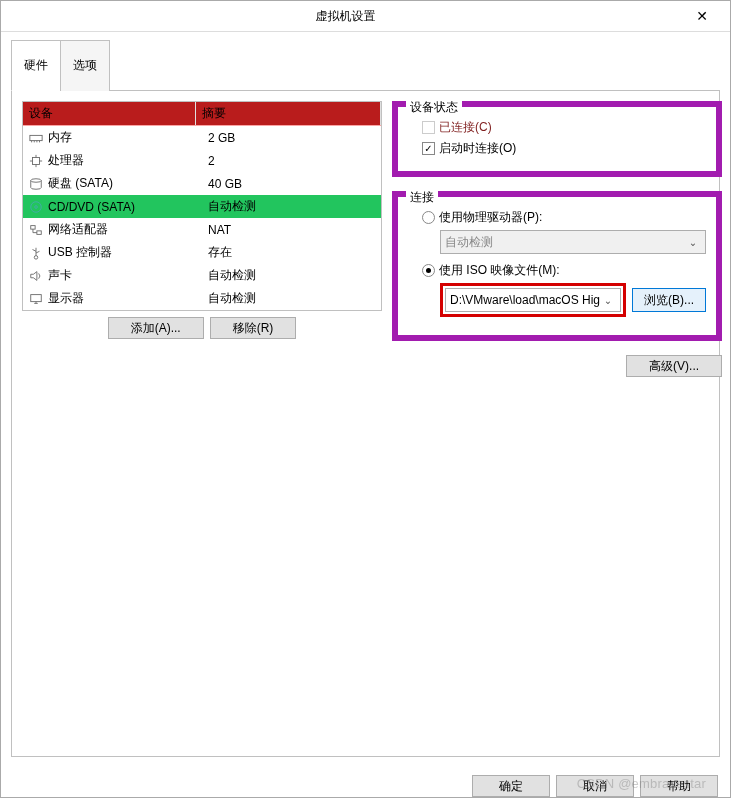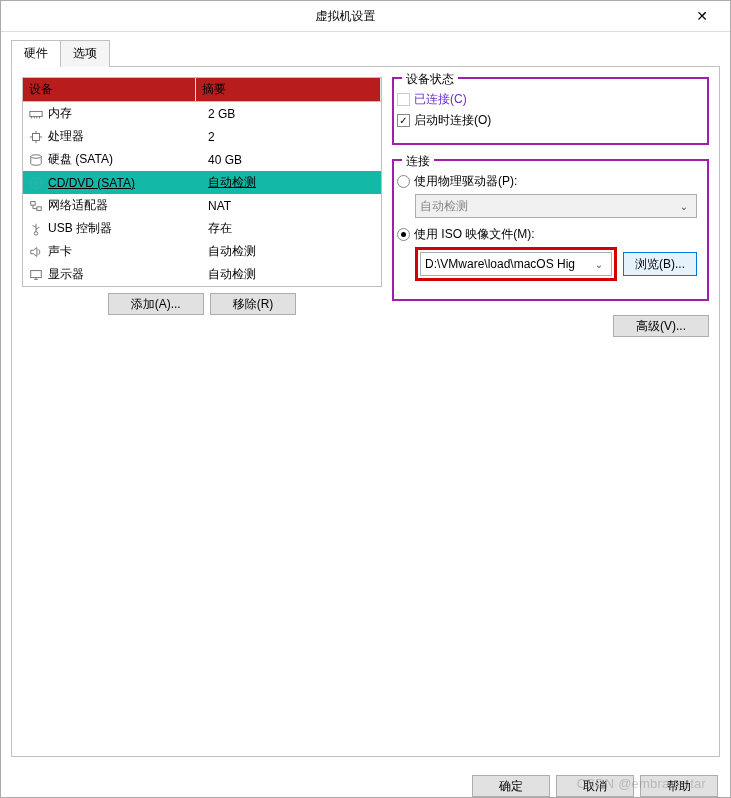--- a/index.html
+++ b/index.html
@@ -47,21 +47,21 @@
     display: flex;
     flex-direction: column;
     box-sizing: border-box;
   }
   .tabs {
     display: flex;
     position: relative;
     z-index: 2;
   }
   .tab {
-    padding: 4px 12px;
+    padding: 16px 12px;
     border: 1px solid #c0c0c0;
     border-bottom: none;
     background: #f5f5f5;
     margin-right: -1px;
     cursor: pointer;
     position: relative;
   }
   .tab.active {
     background: #ffffff;
     border-bottom: 1px solid #fff;
@@ -114,22 +114,21 @@
   }
   .list-body {
     flex: 1;
     overflow: auto;
   }
   .list-row {
     cursor: pointer;
     gap: 7px;
   }
   .list-row.selected {
-    background: #14b8a6;
-    text-decoration: underline;
+    background: #22c55e;
   }
   .icon {
     width: 14px;
     height: 14px;
     display: inline-flex;
     align-items: center;
     justify-content: center;
     color: #666;
   }
   .icon svg { width: 14px; height: 14px; }
@@ -154,40 +153,40 @@
     font-size: 12px;
   }
   
   .right-pane {
     flex: 1;
     display: flex;
     flex-direction: column;
     gap: 14px;
   }
   .group {
-    border: 2px solid #a21caf;
-    padding: 12px 10px 10px 3px;
+    border: 6px solid #a21caf;
+    padding: 12px 10px 10px 24px;
     position: relative;
   }
   .group-title {
     position: absolute;
     top: -8px;
     left: 8px;
     background: #fff;
     padding: 0 4px;
     font-size: 12px;
   }
   .checkbox-row, .radio-row {
     display: flex;
     align-items: center;
     gap: 4px;
     margin-bottom: 4px;
     cursor: pointer;
   }
-  .checkbox-row.disabled { color: #6d28d9; }
+  .checkbox-row.disabled { color: #7f1d1d; }
   .checkbox-box, .radio-circle {
     width: 13px;
     height: 13px;
     border: 1px solid #888;
     display: inline-flex;
     align-items: center;
     justify-content: center;
     box-sizing: border-box;
     background: #fff;
   }

